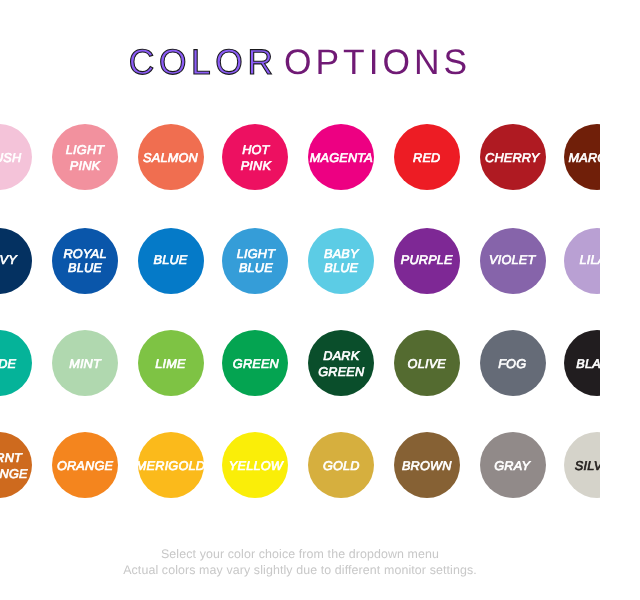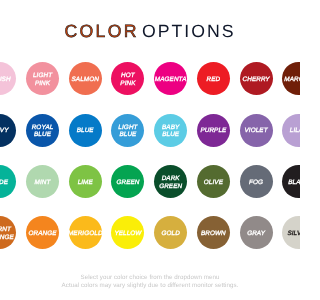--- a/index.html
+++ b/index.html
@@ -4,22 +4,22 @@
 <title>Color Options</title>
 <style>
   html,body{margin:0;padding:0;background:#ffffff;}
   body{width:300px;height:300px;overflow:hidden;
        font-family:"Liberation Sans",sans-serif;
        -webkit-font-smoothing:antialiased;text-rendering:geometricPrecision;}
   #page{position:relative;width:300px;height:300px;background:#ffffff;overflow:hidden;}
 
   #title{position:absolute;left:0;top:22.8px;width:300px;text-align:center;
          font-size:17.7px;line-height:17.7px;white-space:nowrap;}
-  #title .t-bold{font-weight:400;color:#c2410c;letter-spacing:2.3px;-webkit-text-stroke:0.55px #19191b;}
-  #title .t-light{font-weight:400;color:#0f172a;letter-spacing:2.0px;margin-left:3.2px;}
+  #title .t-bold{font-weight:400;color:#8b5cf6;letter-spacing:2.3px;-webkit-text-stroke:0.55px #19191b;}
+  #title .t-light{font-weight:400;color:#701a75;letter-spacing:2.0px;margin-left:3.2px;}
 
   #grid{position:absolute;left:0;top:0;width:300px;height:300px;}
   .sw{position:absolute;width:33px;height:33px;border-radius:50%;
       display:flex;align-items:center;justify-content:center;box-sizing:border-box;}
   .sw-label{font-style:italic;font-weight:400;font-size:6.35px;-webkit-text-stroke:0.34px currentColor;line-height:7.7px;
             text-align:center;letter-spacing:0.1px;white-space:pre-line;
             display:block;position:relative;top:1.2px;}
 
   #foot{position:absolute;left:0;top:273.8px;width:300px;text-align:center;
         font-size:6.2px;line-height:8.45px;color:#c8c8c8;font-weight:400;

